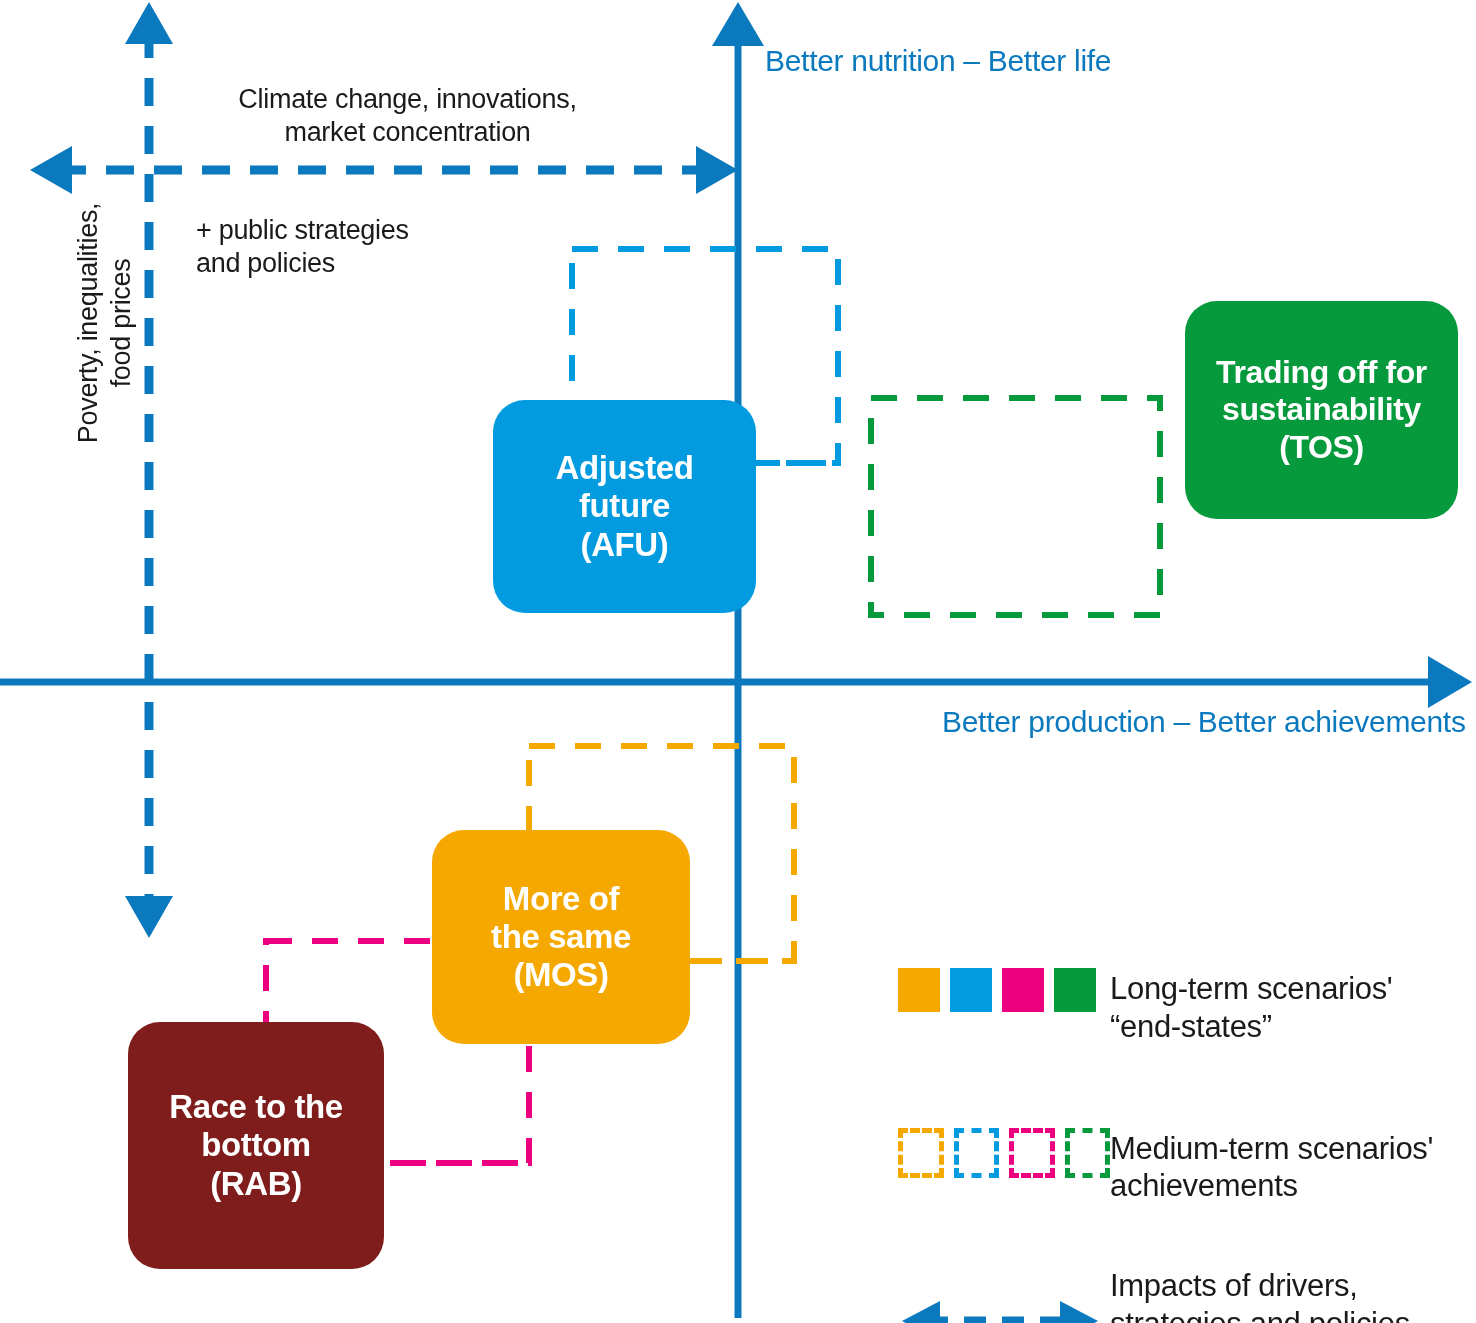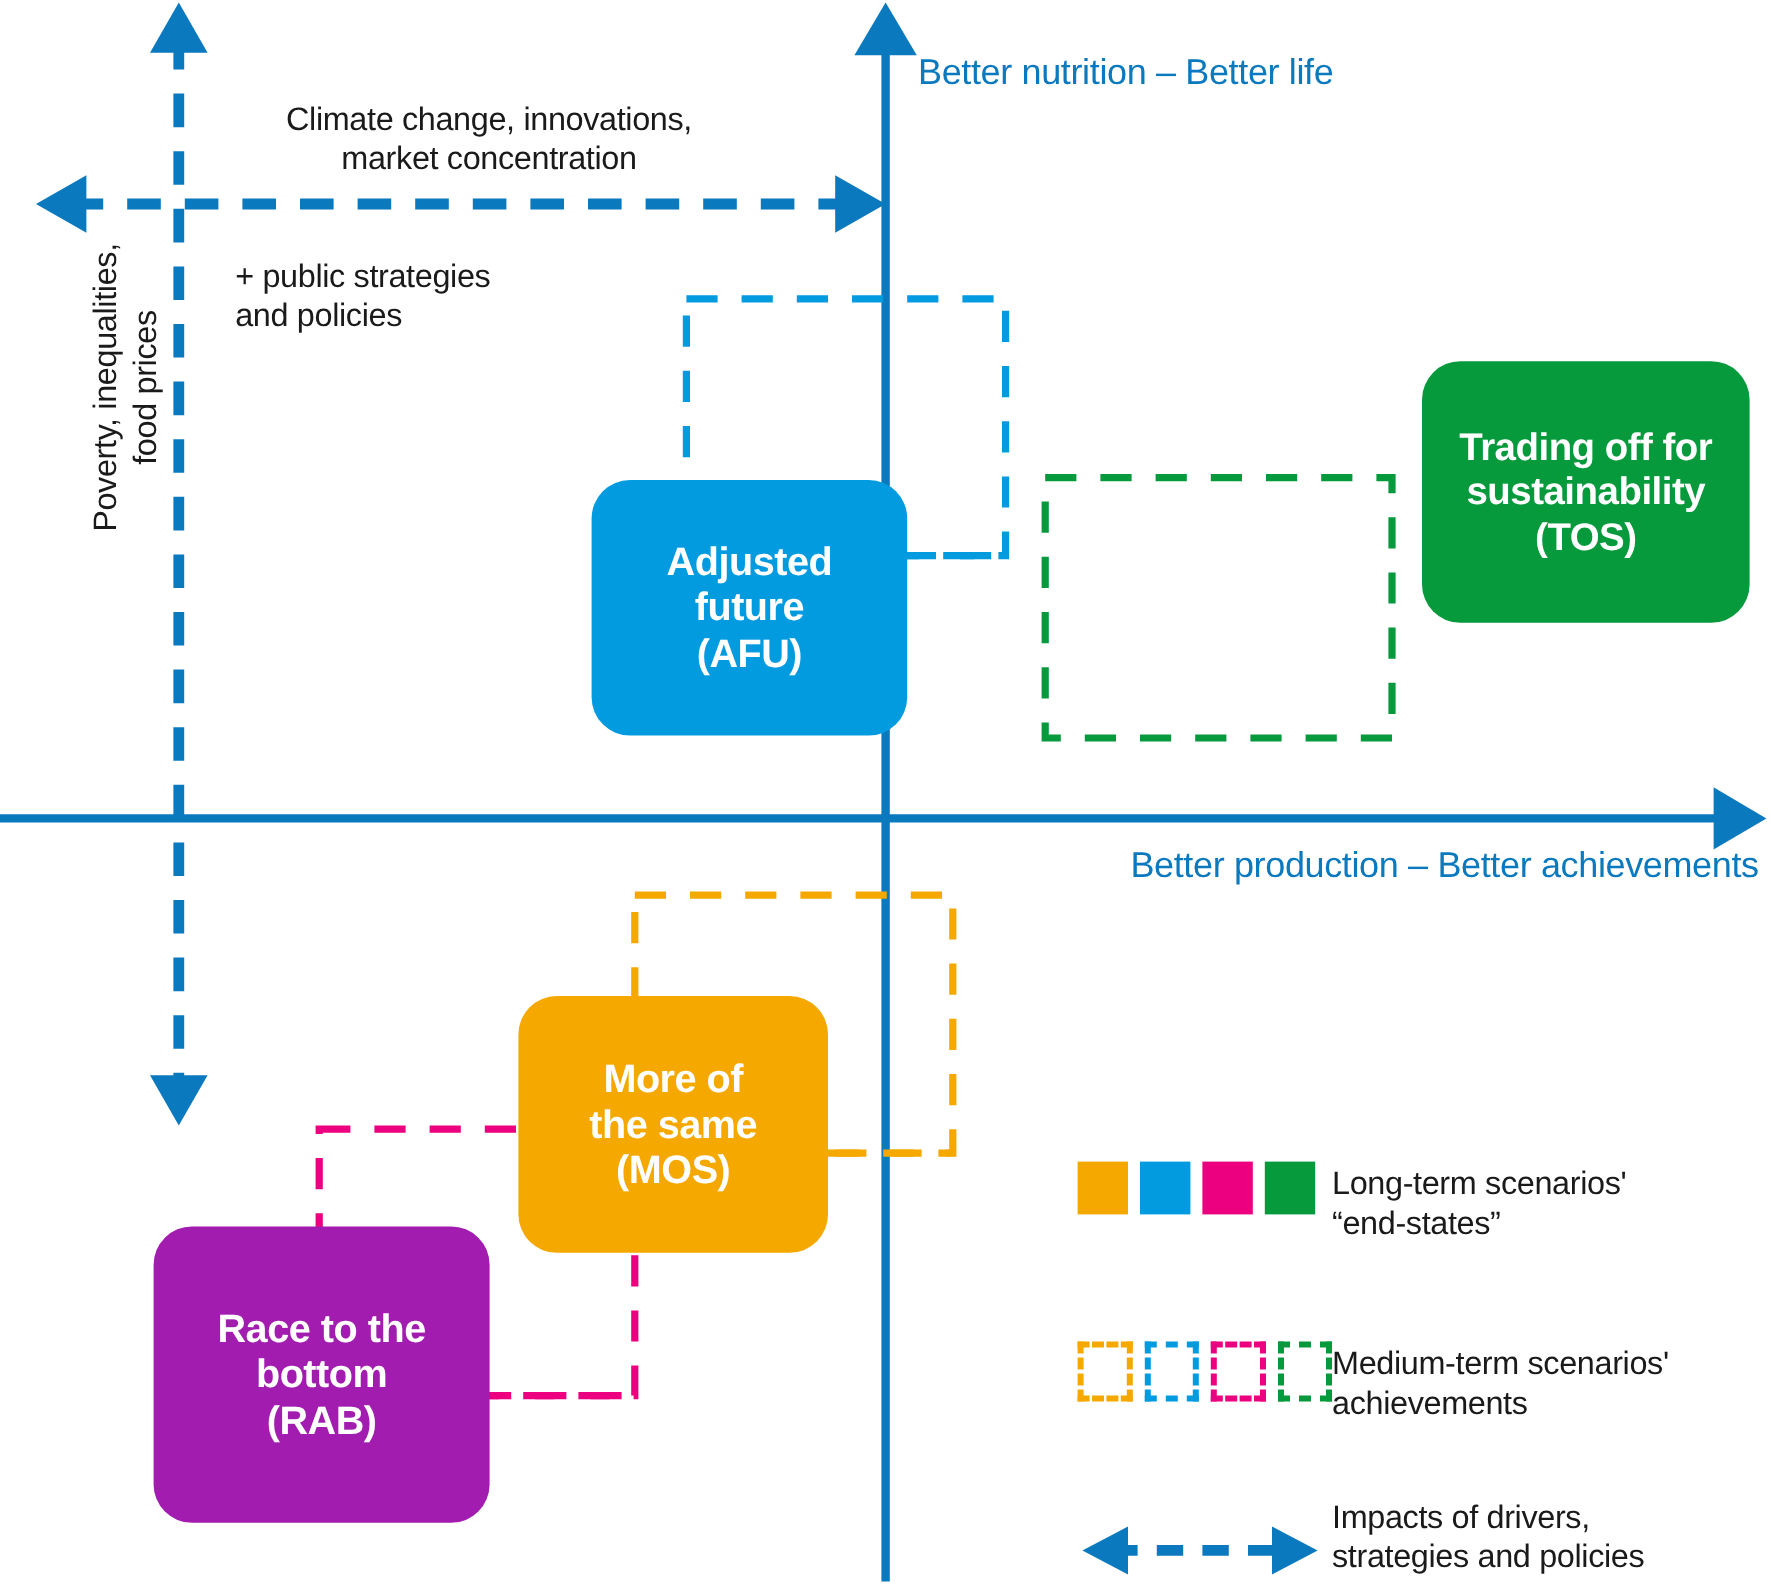--- a/index.html
+++ b/index.html
@@ -88,21 +88,21 @@
     line-height: 1.16;
     white-space: pre-line;
     letter-spacing: -0.4px;
     box-sizing: border-box;
     padding: 4px;
     border-radius: 32px;
   }
   #box-afu { left: 445px; top: 400px; width: 263px; height: 213px; background: #039be0; margin-left: 48px; }
   #box-tos { left: 1185px; top: 301px; width: 273px; height: 218px; background: #079a3c; font-size: 32px; }
   #box-mos { left: 432px; top: 786px; width: 258px; height: 214px; background: #f5a800; margin-top: 44px; }
-  #box-rab { left: 128px; top: 1022px; width: 280px; height: 247px; background: #a21caf; }
+  #box-rab { left: 128px; top: 1022px; width: 256px; height: 247px; background: #7f1d1d; }
 
   
   #legend {
     position: absolute;
     left: 898px;
     top: 968px;
     width: 560px;
   }
   .legend-row {
     position: relative;
@@ -133,21 +133,21 @@
   }
   .arrow-group {
     width: 212px;
     flex: 0 0 212px;
     height: 44px;
     position: relative;
   }
   .legend-text {
     color: #1a1a1a;
     font-family: "Liberation Sans", sans-serif;
-    font-size: 27px;
+    font-size: 31px;
     line-height: 1.22;
     white-space: pre-line;
     letter-spacing: -0.3px;
     padding-top: 2px;
   }
 </style>
 </head>
 <body>
 
 <div id="stage">

